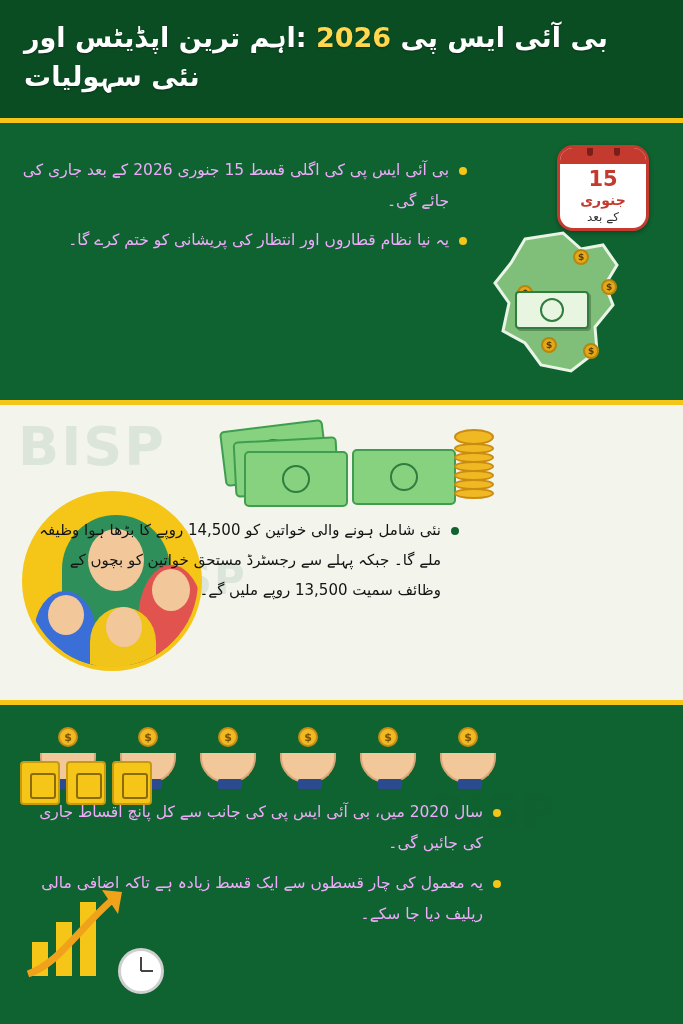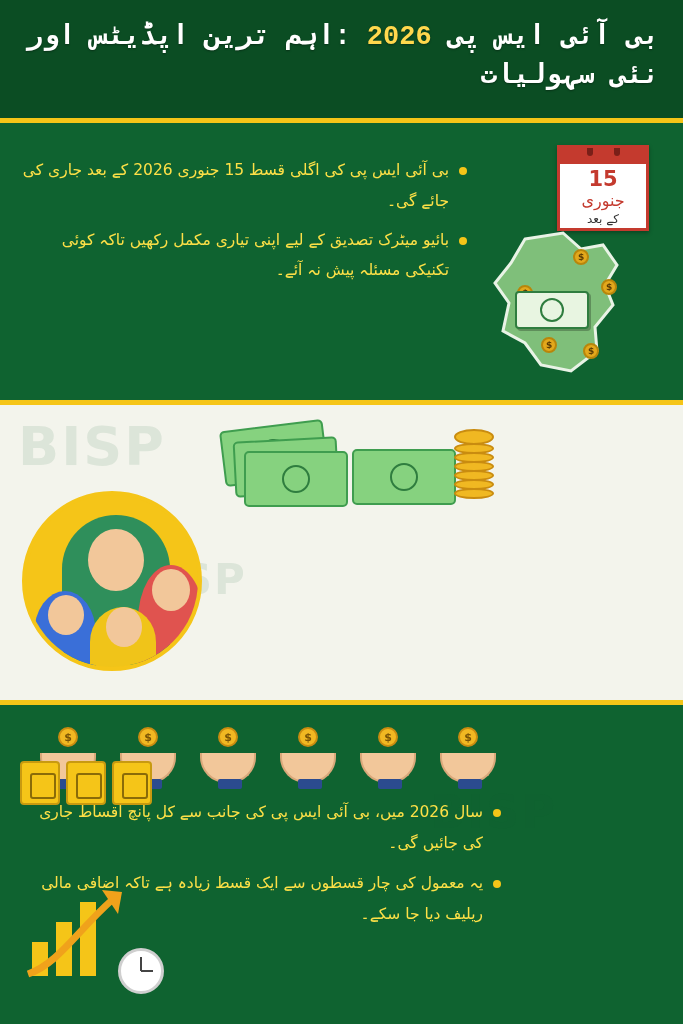--- a/index.html
+++ b/index.html
@@ -13,25 +13,24 @@
     position: relative;
     width: 683px; height: 1024px;
     background: #0d5a2a;
     display: flex; flex-direction: column;
   }
 
   
   .header {
     background: #0b4d23;
     padding: 18px 24px 22px 24px;
-    text-align: right;
+    text-align: left;
     position: relative;
     flex: 0 0 auto;
     border-bottom: 5px solid #f5c518;
-    font-family: Liberation Mono, monospace;
   }
   .header-title {
     color: #ffffff;
     font-size: 27px;
     line-height: 1.45;
     font-weight: bold;
     direction: rtl;
     text-shadow: 0 1px 2px rgba(0,0,0,.35);
   }
   .header-title .accent { color: #ffd84d; }
@@ -50,21 +49,21 @@
   .sec-green .art {
     width: 190px;
     flex: 0 0 190px;
     position: relative;
   }
   .sec-green .bullets { flex: 1 1 auto; padding-top: 16px; padding-right: 4px;}
 
   ul.bl { list-style: none; }
   ul.bl li {
     position: relative;
-    color: #fde047;
+    color: #f0abfc;
     font-size: 15.5px;
     line-height: 1.95;
     padding-right: 20px;
     margin-bottom: 9px;
     direction: rtl;
     text-align: right;
   }
   ul.bl li::before {
     content: "";
     position: absolute;
@@ -76,39 +75,39 @@
   ul.bl.dark li { color: #1a1a1a; }
   ul.bl.dark li::before { background: #0f6330; }
 
   
   .calendar {
     position: absolute;
     right: 14px; top: 6px;
     width: 92px; height: 86px;
     background: #ffffff;
     border: 3px solid #c43a2e;
-    border-radius: 0;
+    border-radius: 16px;
     overflow: hidden;
     box-shadow: 0 2px 4px rgba(0,0,0,.3);
   }
   .calendar .top {
     height: 16px; background: #c43a2e;
   }
   .calendar .rings {
     position: absolute; top: -7px; left: 0; right: 0;
     display: flex; justify-content: space-around; padding: 0 16px;
   }
   .calendar .rings i {
     display: block; width: 6px; height: 15px; background: #7a1f18; border-radius: 3px;
   }
   .calendar .body {
     padding: 3px 4px 0 4px; text-align: center; direction: rtl;
   }
   .calendar .day { font-size: 21px; font-weight: bold; color: #c43a2e; line-height: 1.15; }
-  .calendar .mon { font-size: 16px; color: #c43a2e; line-height: 1.3; }
+  .calendar .mon { font-size: 14px; color: #c43a2e; line-height: 1.3; font-weight: bold; }
   .calendar .sub { font-size: 12px; color: #333; line-height: 1.3; }
 
   
   .map {
     position: absolute;
     right: 18px; top: 92px;
     width: 160px; height: 150px;
   }
   .pin {
     position: absolute; width: 18px; height: 22px;
@@ -302,21 +301,21 @@
         <div class="pin" style="left:96px;top:112px">
             <div class="head">$</div>
           </div>
         <div class="money-note"></div>
       </div>
     </div>
 
     <div class="bullets">
       <ul class="bl">
         <li>بی آئی ایس پی کی اگلی قسط 15 جنوری 2026 کے بعد جاری کی جائے گی۔</li>
-        <li>بائیو میٹرک تصدیق کے لیے اپنی تیاری مکمل رکھیں تاکہ کوئی تکنیکی مسئلہ پیش نہ آئے۔</li>
+        <li>یہ نیا نظام قطاروں اور انتظار کی پریشانی کو ختم کرے گا۔</li>
       </ul>
     </div>
   </div>
 
   <div class="sec-white">
     <div class="watermark wm1">BISP</div>
     <div class="watermark wm2">BISP</div>
 
     <div class="cash-art">
       <div class="bill b1"></div>
@@ -341,20 +340,21 @@
       <div class="kid kid2"></div>
       <div class="kid2f"></div>
       <div class="kid kid1"></div>
       <div class="kid1f"></div>
       <div class="kid kid3"></div>
       <div class="kid3f"></div>
     </div>
 
     <div class="white-bullets">
       <ul class="bl dark">
+        <li>نئی شامل ہونے والی خواتین کو 14,500 روپے کا بڑھا ہوا وظیفہ ملے گا۔ جبکہ پہلے سے رجسٹرڈ مستحق خواتین کو بچوں کے وظائف سمیت 13,500 روپے ملیں گے۔</li>
       </ul>
     </div>
   </div>
 
   <div class="sec-bottom">
     <div class="watermark" style="left:430px;top:80px;font-size:46px">BISP</div>
 
     <div class="hands-row">
       <div class="hand" style="left:20px;top:38px">
           <div class="cuff"></div>
@@ -399,20 +399,20 @@
       <div class="bar" style="left:62px;height:74px"></div>
       <svg width="150" height="120" style="position:absolute;left:0;top:0">
         <path d="M10,96 C40,86 60,52 94,22" stroke="#f0a21b" stroke-width="7" fill="none"></path>
         <path d="M84,12 L104,14 L100,36 Z" fill="#f0a21b"></path>
       </svg>
       <div class="clock"></div>
     </div>
 
     <div class="bottom-bullets">
       <ul class="bl">
-        <li>سال 2026 میں، بی آئی ایس پی کی جانب سے کل پانچ اقساط جاری کی جائیں گی۔</li>
+        <li>سال 2020 میں، بی آئی ایس پی کی جانب سے کل پانچ اقساط جاری کی جائیں گی۔</li>
         <li>یہ معمول کی چار قسطوں سے ایک قسط زیادہ ہے تاکہ اضافی مالی ریلیف دیا جا سکے۔</li>
 
       </ul>
     </div>
   </div>
 
 </div>
 
 </body></html>

